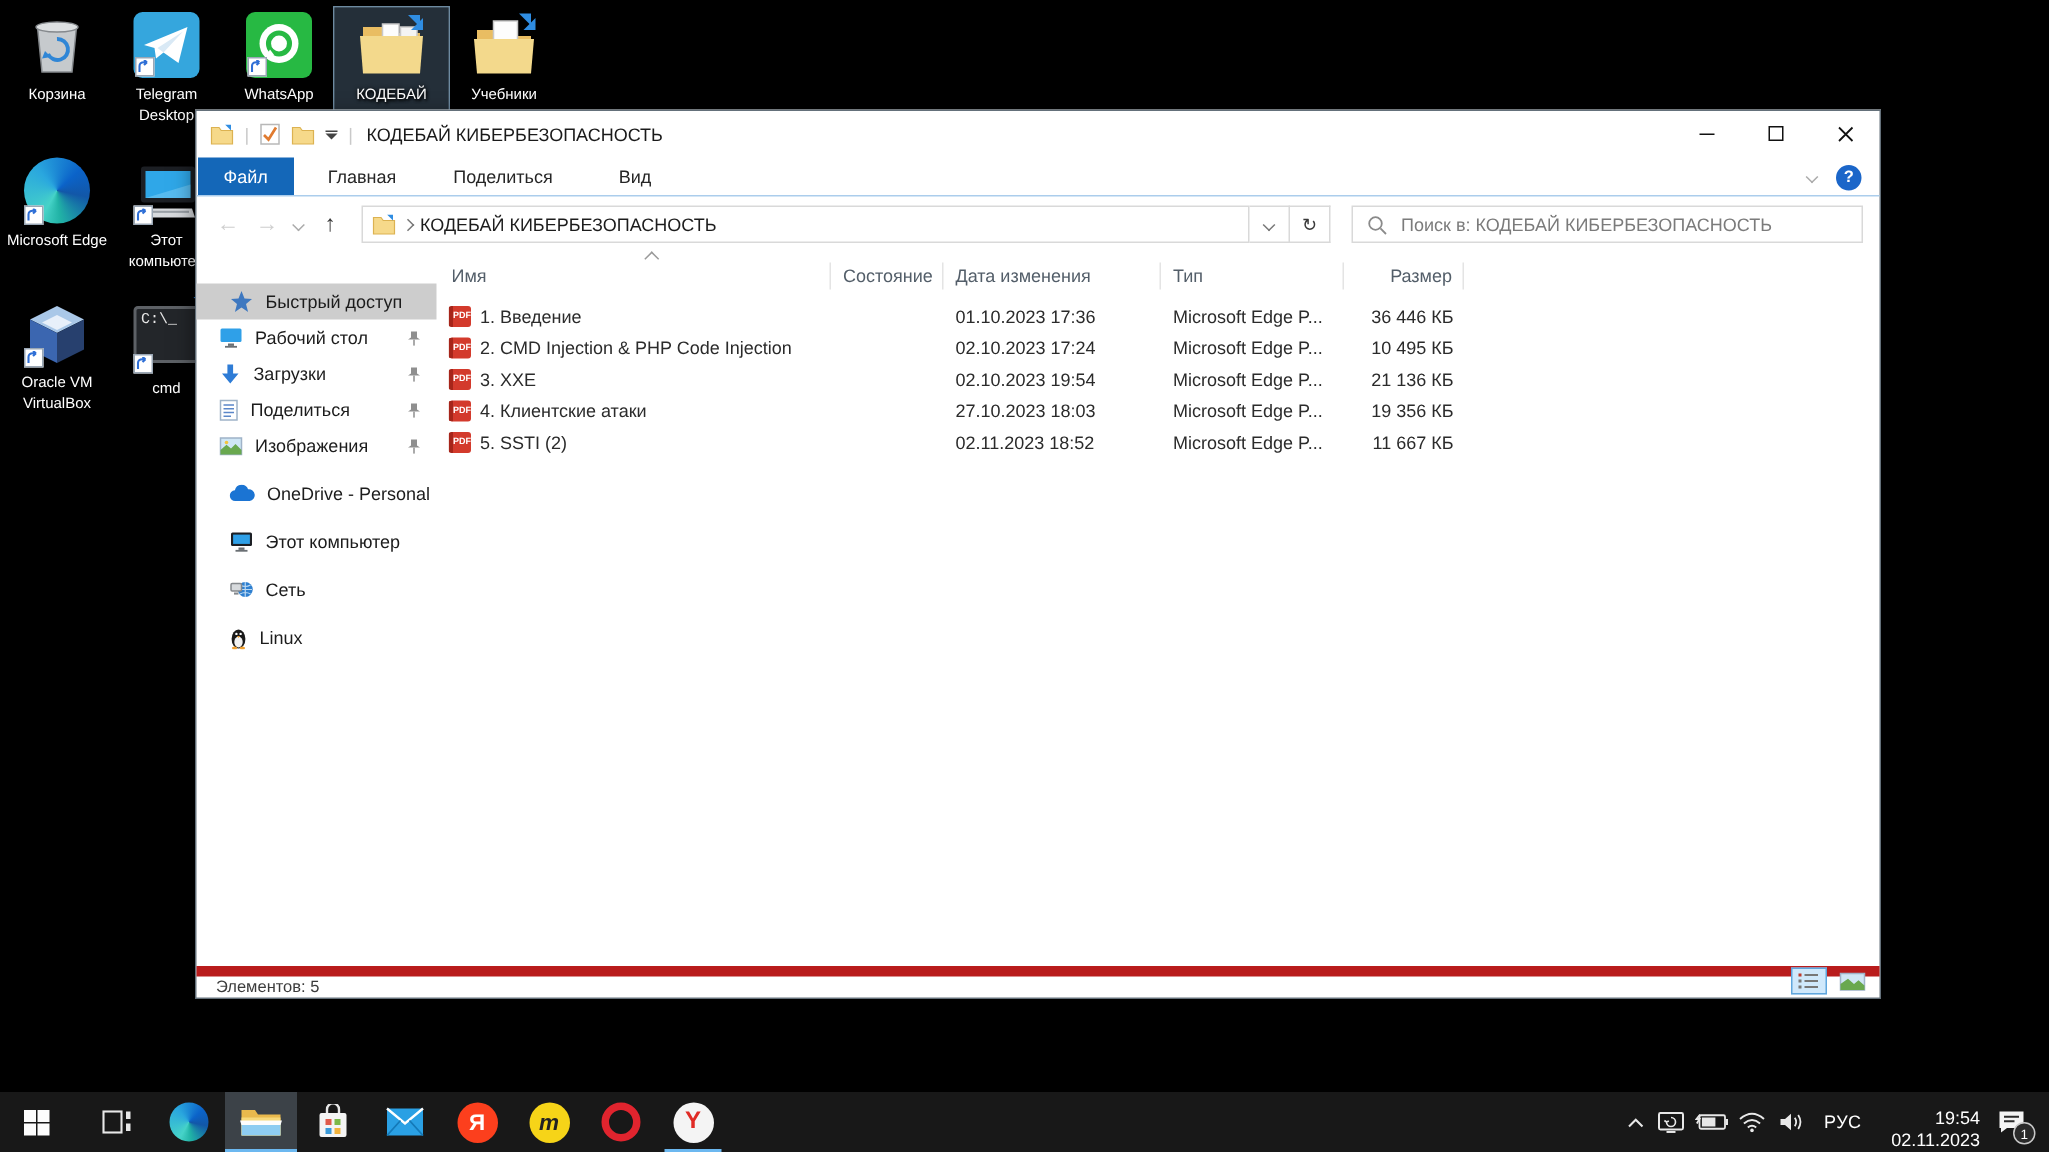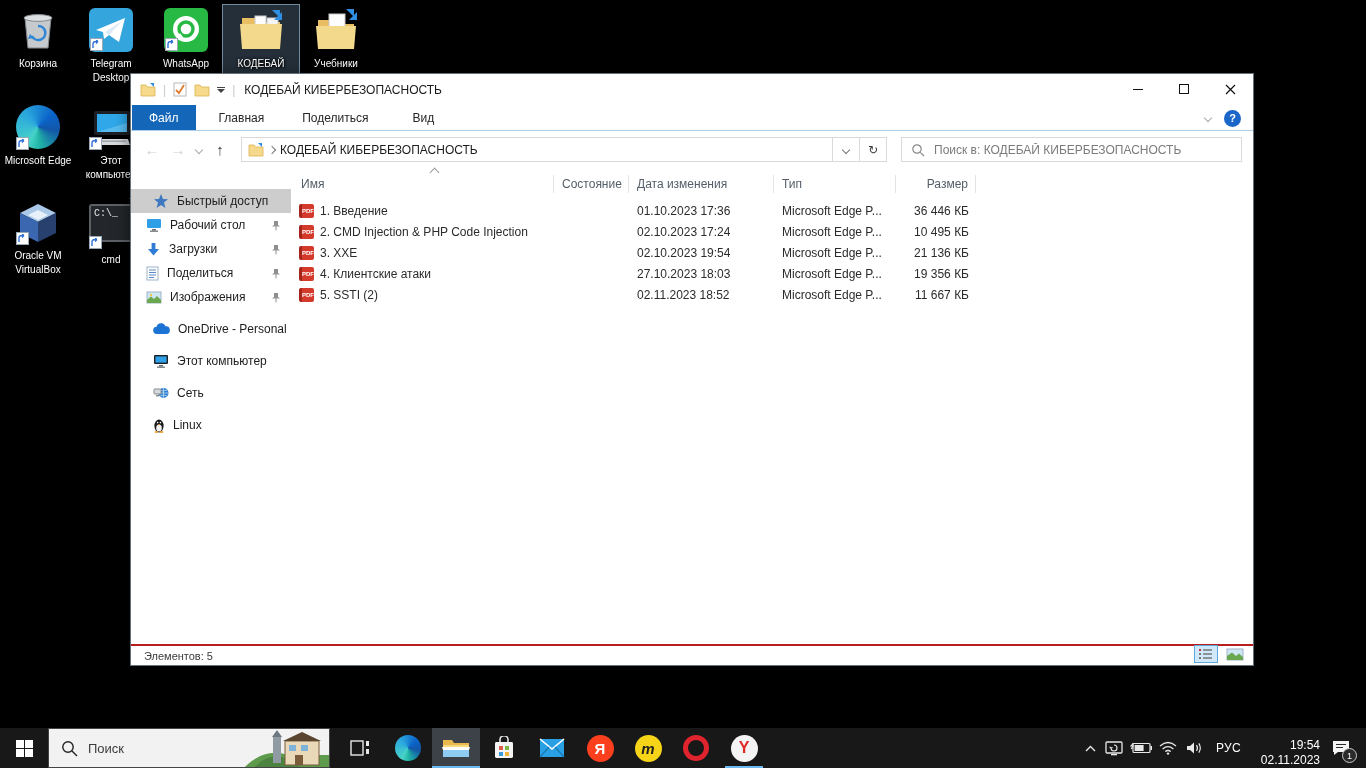--- a/index.html
+++ b/index.html
@@ -64,21 +64,21 @@
   .c-status{width:75px;padding-left:8px}
   .c-date{width:145px;padding-left:8px}
   .c-type{width:122px;padding-left:8px}
   .c-size{width:80px;justify-content:flex-end;padding-right:7px}
   .rows{margin-top:7px}
   .frow{display:flex;height:21px;align-items:flex-start;color:#2b2b2b}
   .frow .c-name{display:flex;align-items:center;gap:6px;padding-left:8px}
   .frow .c-size{display:flex;justify-content:flex-end}
   .pdfic{width:15px;height:14px;background:#d33a2c;border-radius:2px;color:#fff;font-size:6px;font-weight:bold;display:flex;align-items:center;justify-content:center;flex:none;border-left:3px solid #a6251a}
 
-  .statusbar{position:absolute;left:0;right:0;bottom:0;height:21px;border-top:2px solid #b91c1c;display:flex;align-items:center;padding-left:13px;font-size:11px;color:#3b3b3b}
+  .statusbar{position:absolute;left:0;right:0;bottom:0;height:21px;border-top:7px solid #b91c1c;display:flex;align-items:center;padding-left:13px;font-size:11px;color:#3b3b3b}
   .viewbtns{position:absolute;right:6px;bottom:2px;display:flex;gap:5px;align-items:center}
   .vb{width:24px;height:18px;display:flex;align-items:center;justify-content:center}
   .vb.sel{background:#cfe8fb;border:1px solid #5fa6dd}
 
   .chev{display:inline-block;width:6px;height:6px;border-right:1px solid #777;border-bottom:1px solid #777}
   .chev.down{transform:rotate(45deg)}
   .chev.right{transform:rotate(-45deg)}
   .chev.light{border-color:#aaa}
   .caretline{display:flex;flex-direction:column;align-items:center;gap:1px}
   .caretline b{width:8px;height:1px;background:#444}
@@ -514,38 +514,20 @@
 
 <div class="taskbar">
   <div class="tb-start">
     <span class="winlogo">
         <i></i>
         <i></i>
         <i></i>
         <i></i>
       </span>
   </div>
-  <div class="tb-search">
-    <svg width="17" height="17" viewBox="0 0 17 17">
-        <circle cx="7" cy="7" r="5.2" fill="none" stroke="#222" stroke-width="1.4"></circle>
-        <path d="M11 11 L16 16" stroke="#222" stroke-width="1.4"></path>
-      </svg>
-    <input type="text" placeholder="Поиск" style="">
-    <svg class="art" width="86" height="40" viewBox="0 0 86 40">
-      <path d="M0 40 Q20 18 45 26 L86 26 L86 40 Z" fill="#5f9b4c"></path>
-      <path d="M10 40 Q25 22 45 30 L60 40 Z" fill="#4d8340"></path>
-      <rect x="30" y="8" width="8" height="26" fill="#8f9aa3"></rect>
-      <path d="M29 8 L34 1 L39 8 Z" fill="#6e7880"></path>
-      <rect x="42" y="12" width="34" height="24" fill="#e9d9b8" stroke="#7a5c3a"></rect>
-      <path d="M40 12 L59 3 L78 12 Z" fill="#5a4630"></path>
-      <rect x="46" y="16" width="7" height="6" fill="#7fb2d8"></rect>
-        <rect x="58" y="16" width="7" height="6" fill="#7fb2d8"></rect>
-      <rect x="52" y="26" width="8" height="10" fill="#7a5c3a"></rect>
-    </svg>
-  </div>
   <div class="tb-apps">
     <div class="tb-btn">
       <svg width="20" height="16" viewBox="0 0 20 16">
           <rect x="1" y="1" width="12" height="14" fill="none" stroke="#e8e8e8" stroke-width="1.4"></rect>
           <rect x="16" y="1" width="3" height="5" fill="#e8e8e8"></rect>
           <rect x="16" y="9" width="3" height="5" fill="#e8e8e8"></rect>
         </svg>
     </div>
     <div class="tb-btn">
       <div class="edgeball" style="width:26px;height:26px"></div>

